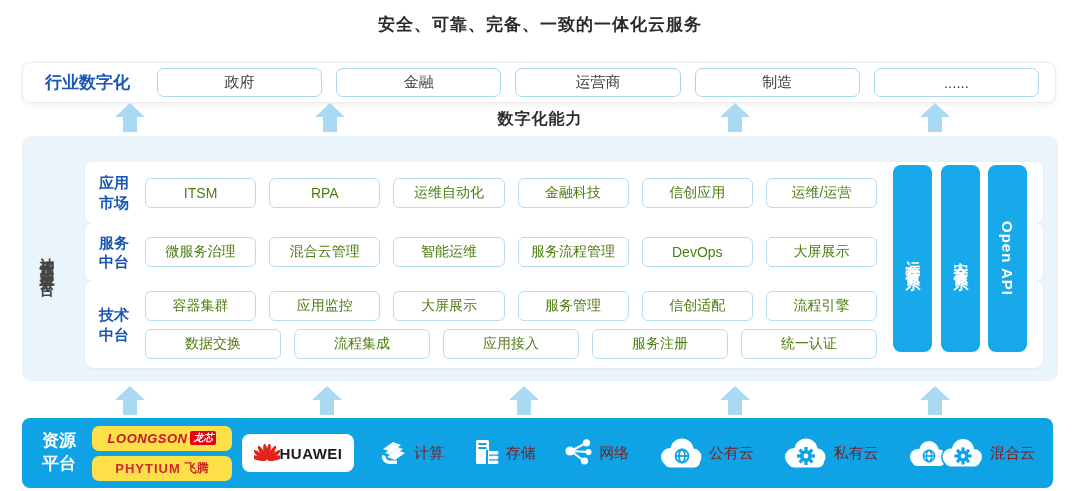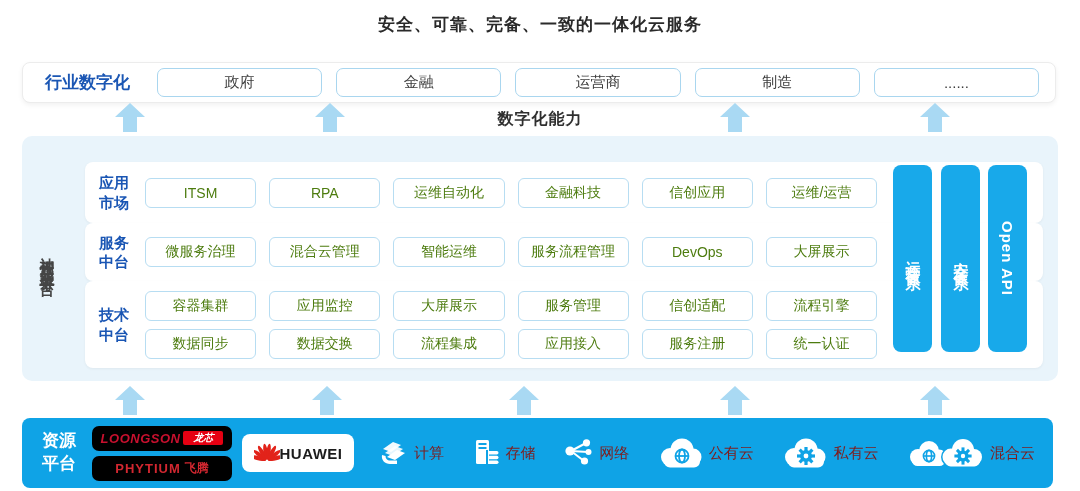--- a/index.html
+++ b/index.html
@@ -53,25 +53,25 @@
               font-size:15px; font-weight:bold; letter-spacing:5px; }
   .vtext-en { writing-mode:vertical-rl; text-orientation:mixed; color:#fff;
               font-size:15px; font-weight:bold; letter-spacing:1px; }
 
   
   .resource-band { position:absolute; left:22px; top:418px; width:1031px; height:70px;
                    background:#0fa3e6; border-radius:8px;
                    display:flex; align-items:center; padding:0 12px 0 20px; }
   .res-label { width:36px; flex:none; font-size:17px; font-weight:bold; color:#fff; line-height:1.35; }
   .vendor-col { display:flex; flex-direction:column; gap:5px; margin-left:14px; flex:none; }
-  .vendor-pill { width:140px; height:25px; background:#000000; border-radius:7px;
+  .vendor-pill { width:140px; height:25px; background:#fde047; border-radius:7px;
                  display:flex; align-items:center; justify-content:center; }
   .loongson-brand { font-style:italic; font-weight:800; font-size:13px; color:#c8102e; letter-spacing:.5px; }
   .loongson-tag { background:#e60012; color:#fff; font-size:10px; font-weight:bold; font-style:italic;
-                  padding:1px 10px; border-radius:2px; margin-left:3px; line-height:1.2; }
+                  padding:1px 3px; border-radius:2px; margin-left:3px; line-height:1.2; }
   .phytium-brand { font-weight:bold; font-size:13px; color:#d22730; letter-spacing:1px; }
   .phytium-tag { color:#d22730; font-size:12px; font-weight:bold; margin-left:4px; }
   .huawei-pill { width:112px; height:38px; margin-left:10px; flex:none; background:#fff; border-radius:8px;
                  display:flex; align-items:center; justify-content:center; gap:0; }
   .huawei-brand { font-weight:bold; font-size:15px; color:#1c1c1c; letter-spacing:.5px; }
   .res-items { flex:1; display:flex; align-items:center; justify-content:space-between;
                margin-left:24px; padding-right:6px; }
   .res-item { display:flex; align-items:center; gap:6px; color:#7f1d1d; font-size:15px; white-space:nowrap; }
 </style>
 </head>
@@ -131,21 +131,20 @@
         <div class="boxcol">
           <div class="prow-boxes" style="margin-left:0;">
             <div class="pbox">容器集群</div>
             <div class="pbox">应用监控</div>
             <div class="pbox">大屏展示</div>
             <div class="pbox">服务管理</div>
             <div class="pbox">信创适配</div>
             <div class="pbox">流程引擎</div>
           </div>
           <div class="prow-boxes" style="margin-left:0;">
-            <div class="pbox">数据同步</div>
             <div class="pbox">数据交换</div>
             <div class="pbox">流程集成</div>
             <div class="pbox">应用接入</div>
             <div class="pbox">服务注册</div>
             <div class="pbox">统一认证</div>
           </div>
         </div>
       </div>
     </div>
 

